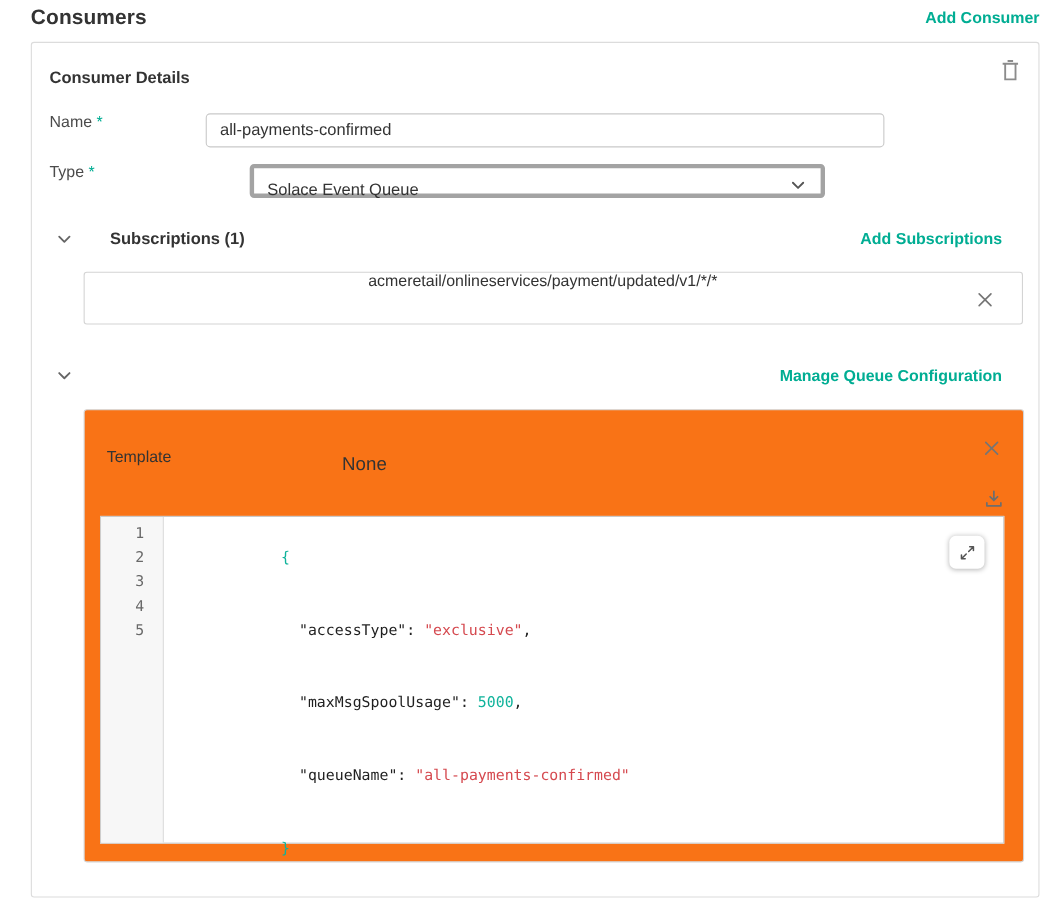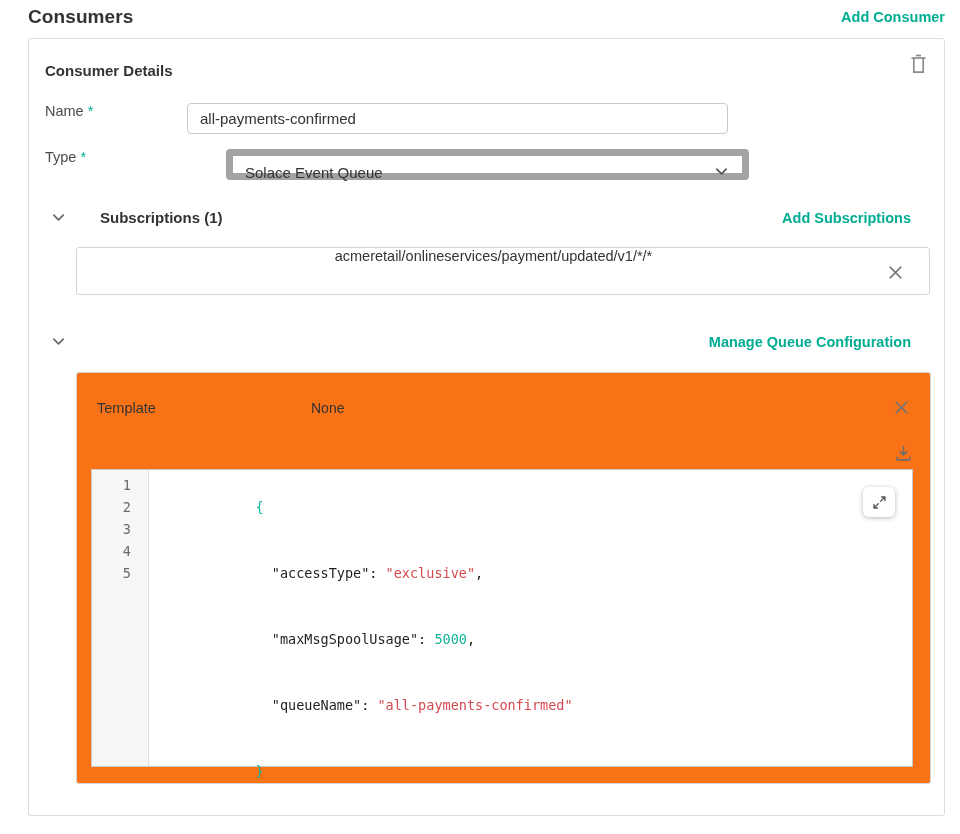--- a/index.html
+++ b/index.html
@@ -33,36 +33,36 @@
     width: 22px; height: 24px;
     background: none; border: none; padding: 0;
     color: #8c8c8c; cursor: pointer;
     display: flex; align-items: center; justify-content: center;
   }
   .card-heading { padding-top: 23px; font-size: 15px; font-weight: bold; color: #333; }
 
   
   .field-row { display: flex; align-items: flex-start; }
   .field-row.first { margin-top: 24px; }
-  .field-row.next { margin-top: 15px; gap: 39px; }
+  .field-row.next { margin-top: 15px; }
   .field-label { width: 142px; font-size: 14.5px; color: #4b4b4b; }
   .req-star { color: #00ad93; }
   .text-input {
-    width: 541px; height: 31px;
+    width: 617px; height: 31px;
     border: 1px solid #c9c9c9; border-radius: 4px;
     padding: 0 12px; font-size: 15px; color: #333;
     font-family: "Liberation Sans", sans-serif;
     outline: none; background: #fff;
   }
   .select-box {
     position: relative; width: 523px; height: 31px;
-    border: 7px solid #a3a3a3; border-radius: 4px;
+    border: 4px solid #a3a3a3; border-radius: 4px;
     display: flex; align-items: center;
     padding: 16px 34px 0 12px; font-size: 15px; color: #333;
-    background: #fff; cursor: pointer;
+    background: #fff; cursor: pointer; margin-left: 40px;
   }
   .select-box .chev { position: absolute; right: 13px; top: 8px; color: #555; }
 
   
   .section-header { display: flex; align-items: center; gap: 24px; }
   .section-header.subs { margin-top: 29px; }
   .section-header.queue { margin-top: 38px; }
   .sec-chev { margin-left: 5px; width: 17px; height: 17px; color: #666; background: none; border: none; padding: 0; cursor: pointer; display: flex; align-items: center; justify-content: center; }
   .sec-title { margin-left: 9px; font-size: 15px; font-weight: bold; color: #333; }
   .sec-link { margin-left: auto; padding-right: 17px; }
@@ -83,21 +83,21 @@
 
   
   .queue-box {
     margin-left: 31px; margin-top: 22px;
     width: 855px; height: 412px;
     border: 1px solid #d4d4d4; border-radius: 3px;
     position: relative; background: #f97316;
   }
   .template-row { display: flex; align-items: center; padding: 27px 20px 0 20px; }
   .template-label { width: 214px; font-size: 14.5px; color: #333; }
-  .template-value { font-size: 14px; color: #333; }
+  .template-value { font-size: 17px; color: #333; margin-top: 12px; }
   .template-close { position: absolute; right: 21px; top: 26px; width: 16px; height: 16px; }
   .download-btn { position: absolute; right: 18px; top: 71px; width: 18px; height: 18px; color: #6e6e6e; }
 
   
   .editor {
     position: absolute; left: 14px; top: 96px;
     width: 822px; height: 298px;
     border: 1px solid #c9c9c9;
     display: flex; background: #fff;
   }

